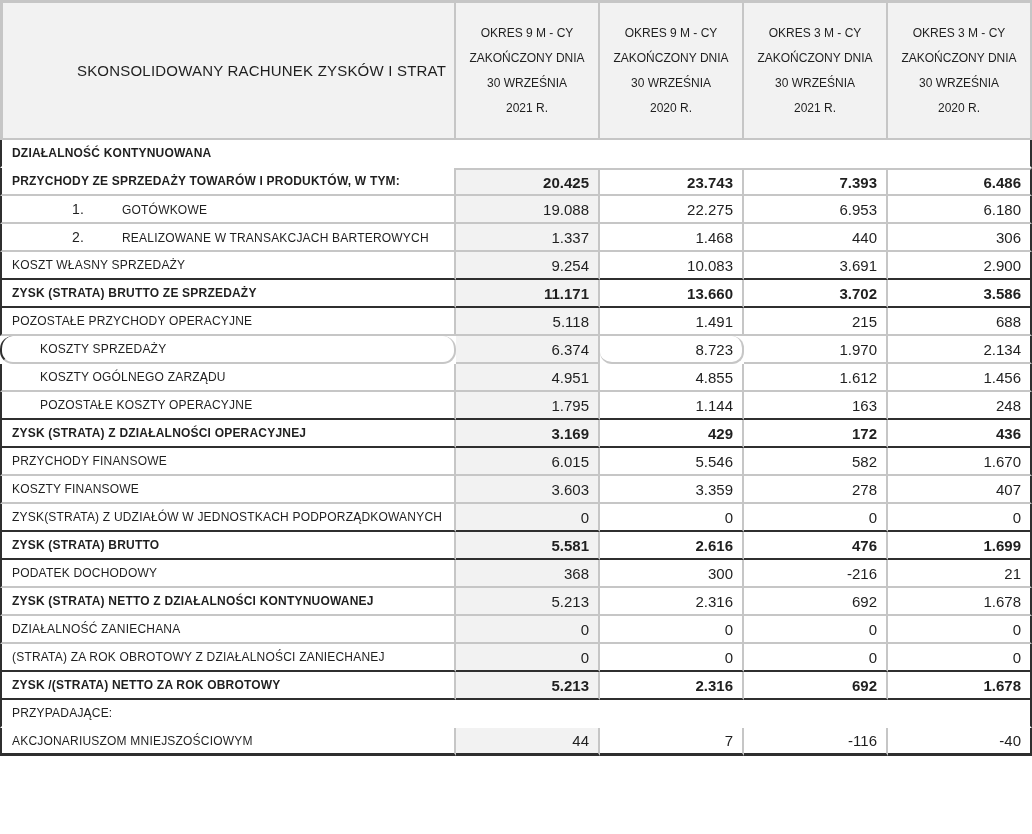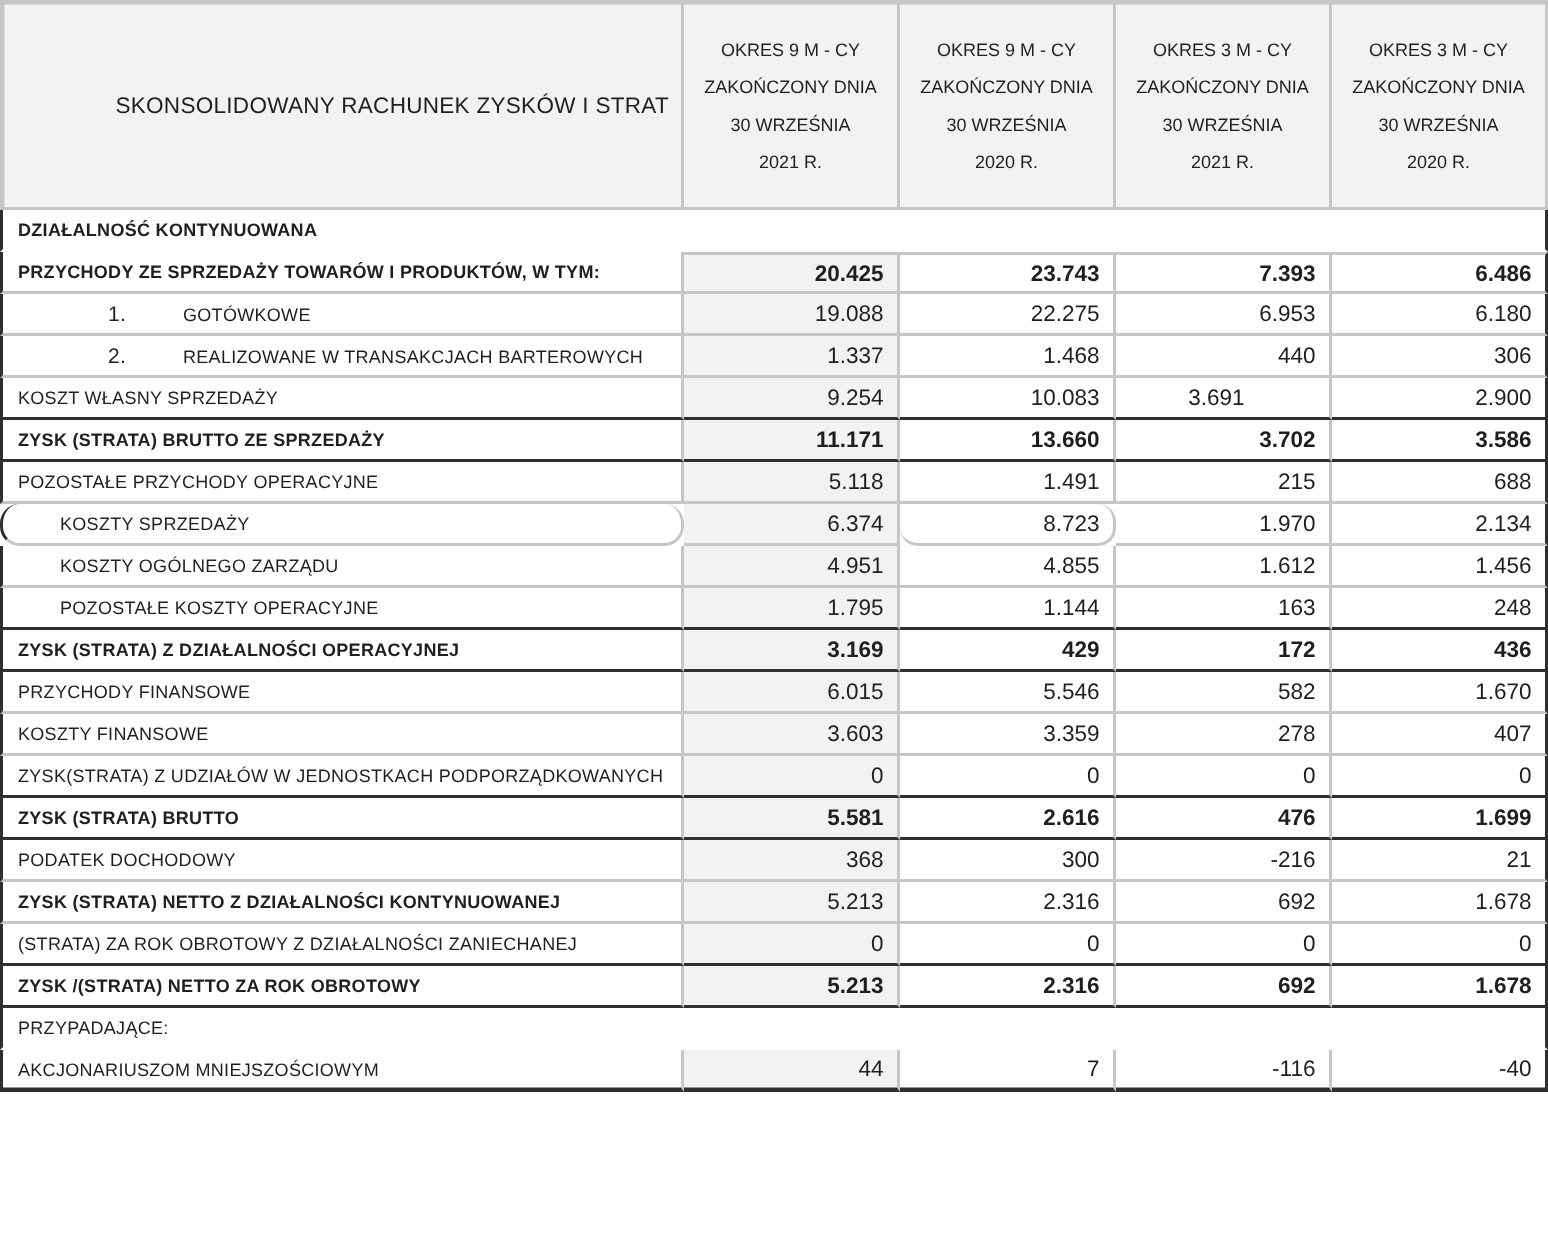--- a/index.html
+++ b/index.html
@@ -112,21 +112,21 @@
           <td class="label first-col" style="border-bottom: 2px solid rgb(198, 198, 198);"><span class="num">2.</span><span>REALIZOWANE W TRANSAKCJACH BARTEROWYCH</span></td>
           <td class="val shade" style="border-bottom: 2px solid rgb(198, 198, 198); text-align: right;">1.337</td>
           <td class="val" style="border-bottom: 2px solid rgb(198, 198, 198);">1.468</td>
           <td class="val" style="border-bottom: 2px solid rgb(198, 198, 198);">440</td>
           <td class="val last-col" style="border-bottom: 2px solid rgb(198, 198, 198);">306</td>
         </tr>
         <tr>
           <td class="label first-col" style="border-bottom: 2px solid rgb(47, 47, 47);">KOSZT WŁASNY SPRZEDAŻY</td>
           <td class="val shade" style="border-bottom: 2px solid rgb(47, 47, 47);">9.254</td>
           <td class="val" style="border-bottom: 2px solid rgb(47, 47, 47);">10.083</td>
-          <td class="val" style="border-bottom: 2px solid rgb(47, 47, 47); text-align: center;">3.691</td>
+          <td class="val" style="border-bottom: 2px solid rgb(47, 47, 47);">3.691</td>
           <td class="val last-col" style="border-bottom: 2px solid rgb(47, 47, 47);">2.900</td>
         </tr>
         <tr class="bold">
           <td class="label first-col" style="border-bottom: 2px solid rgb(47, 47, 47);">ZYSK (STRATA) BRUTTO ZE SPRZEDAŻY</td>
           <td class="val shade vbold" style="border-bottom: 2px solid rgb(47, 47, 47);">11.171</td>
           <td class="val vbold" style="border-bottom: 2px solid rgb(47, 47, 47);">13.660</td>
           <td class="val vbold" style="border-bottom: 2px solid rgb(47, 47, 47);">3.702</td>
           <td class="val last-col vbold" style="border-bottom: 2px solid rgb(47, 47, 47);">3.586</td>
         </tr>
         <tr>
@@ -200,20 +200,27 @@
           <td class="val last-col" style="border-bottom: 2px solid rgb(198, 198, 198);">21</td>
         </tr>
         <tr class="bold">
           <td class="label first-col" style="border-bottom: 2px solid rgb(198, 198, 198);">ZYSK (STRATA) NETTO Z DZIAŁALNOŚCI KONTYNUOWANEJ</td>
           <td class="val shade" style="border-bottom: 2px solid rgb(198, 198, 198);">5.213</td>
           <td class="val" style="border-bottom: 2px solid rgb(198, 198, 198);">2.316</td>
           <td class="val" style="border-bottom: 2px solid rgb(198, 198, 198);">692</td>
           <td class="val last-col" style="border-bottom: 2px solid rgb(198, 198, 198);">1.678</td>
         </tr>
         <tr>
+          <td class="label first-col" style="border-bottom: 2px solid rgb(198, 198, 198);">DZIAŁALNOŚĆ ZANIECHANA</td>
+          <td class="val shade" style="border-bottom: 2px solid rgb(198, 198, 198);">0</td>
+          <td class="val" style="border-bottom: 2px solid rgb(198, 198, 198);">0</td>
+          <td class="val" style="border-bottom: 2px solid rgb(198, 198, 198);">0</td>
+          <td class="val last-col" style="border-bottom: 2px solid rgb(198, 198, 198);">0</td>
+        </tr>
+        <tr>
           <td class="label first-col" style="border-bottom: 2px solid rgb(47, 47, 47);">(STRATA) ZA ROK OBROTOWY Z DZIAŁALNOŚCI ZANIECHANEJ</td>
           <td class="val shade" style="border-bottom: 2px solid rgb(47, 47, 47);">0</td>
           <td class="val" style="border-bottom: 2px solid rgb(47, 47, 47);">0</td>
           <td class="val" style="border-bottom: 2px solid rgb(47, 47, 47);">0</td>
           <td class="val last-col" style="border-bottom: 2px solid rgb(47, 47, 47);">0</td>
         </tr>
         <tr class="bold">
           <td class="label first-col" style="border-bottom: 2px solid rgb(47, 47, 47);">ZYSK /(STRATA) NETTO ZA ROK OBROTOWY</td>
           <td class="val shade vbold" style="border-bottom: 2px solid rgb(47, 47, 47);">5.213</td>
           <td class="val vbold" style="border-bottom: 2px solid rgb(47, 47, 47);">2.316</td>

